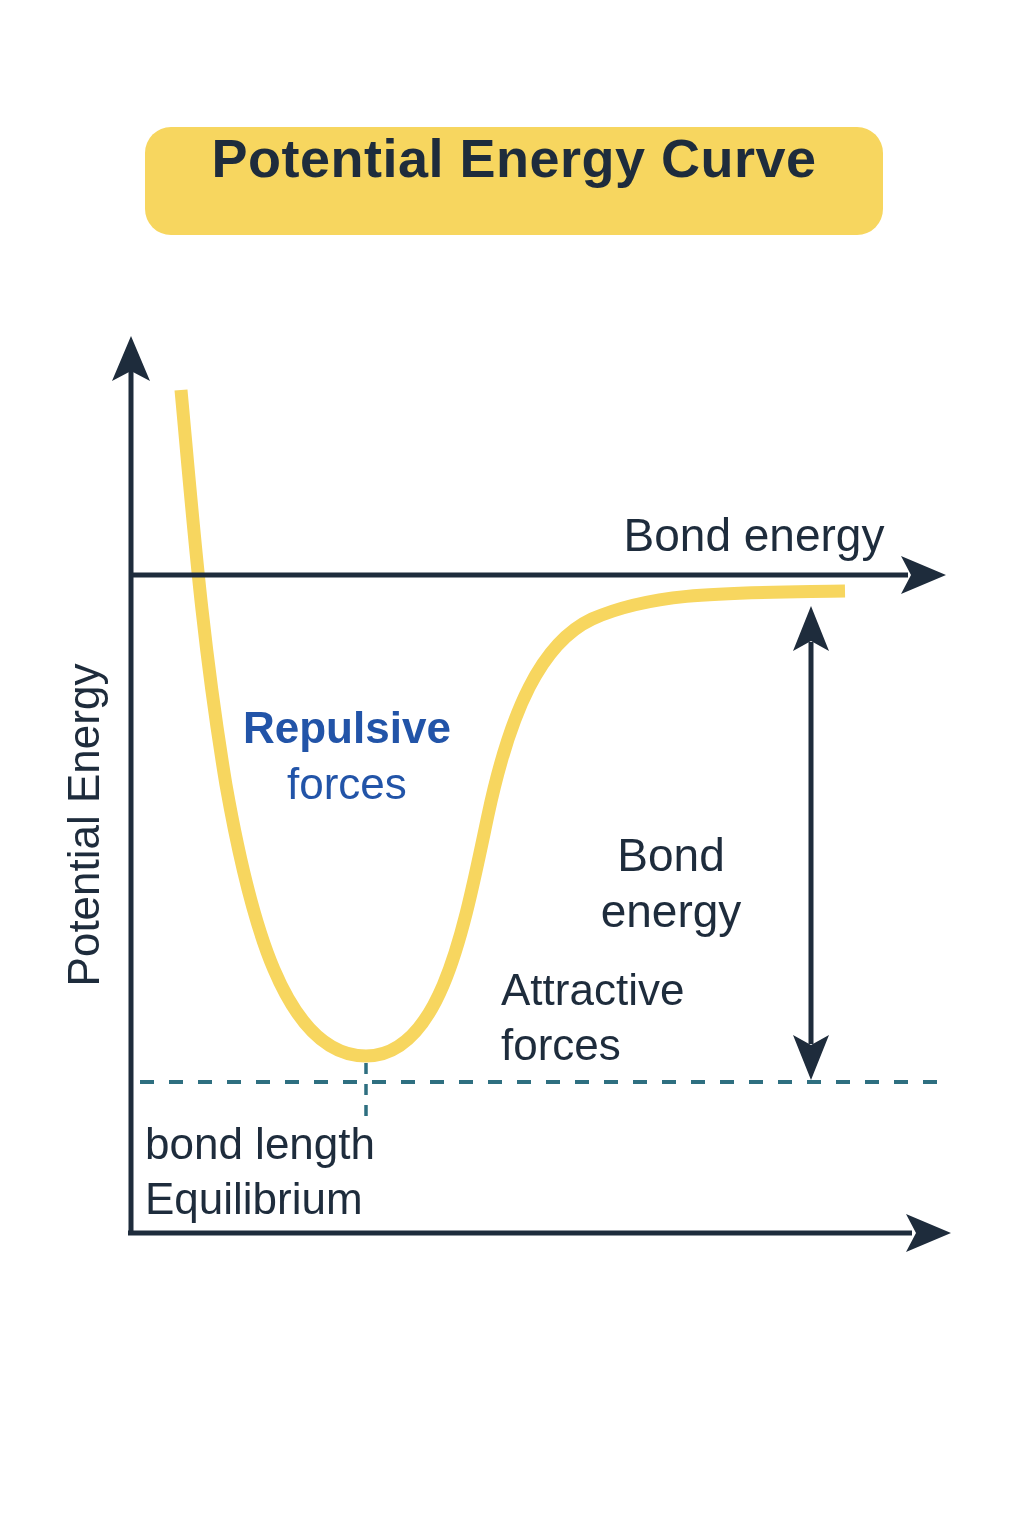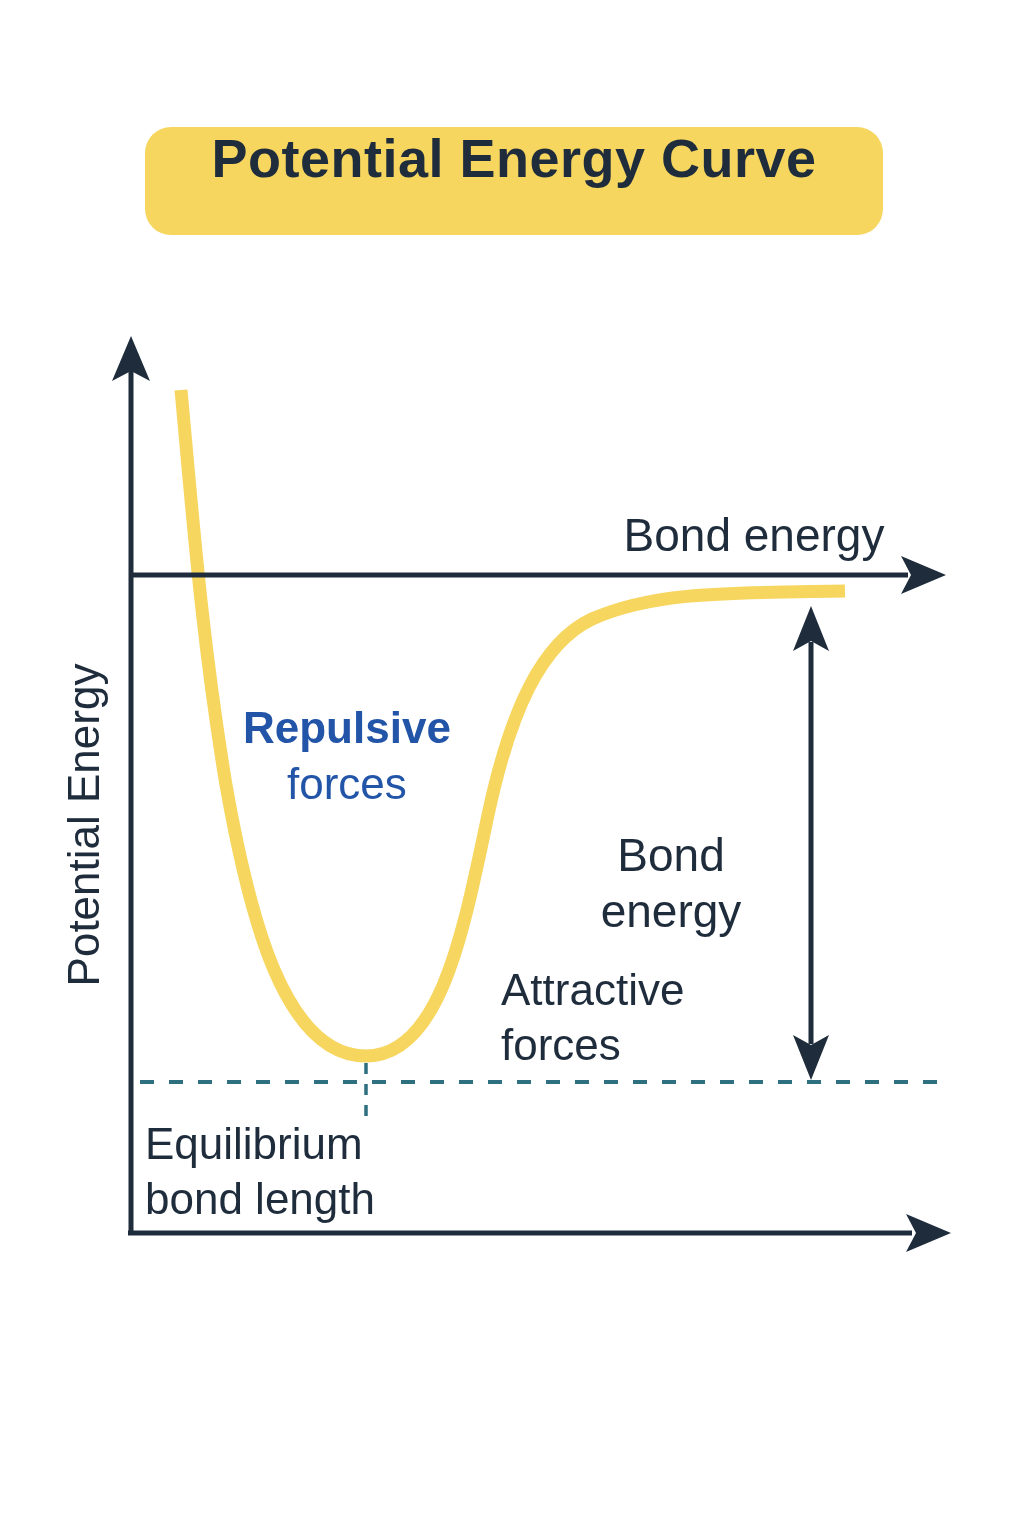--- a/index.html
+++ b/index.html
@@ -142,17 +142,17 @@
     <div>Bond</div>
     <div>energy</div>
   </div>
 
   <div class="lbl lbl-attractive">
     <div>Attractive</div>
     <div>forces</div>
   </div>
 
   <div class="lbl lbl-equilibrium">
+    <div>bond length</div>
     <div>Equilibrium</div>
-    <div>bond length</div>
   </div>
 
 </div>
 
 </body></html>

